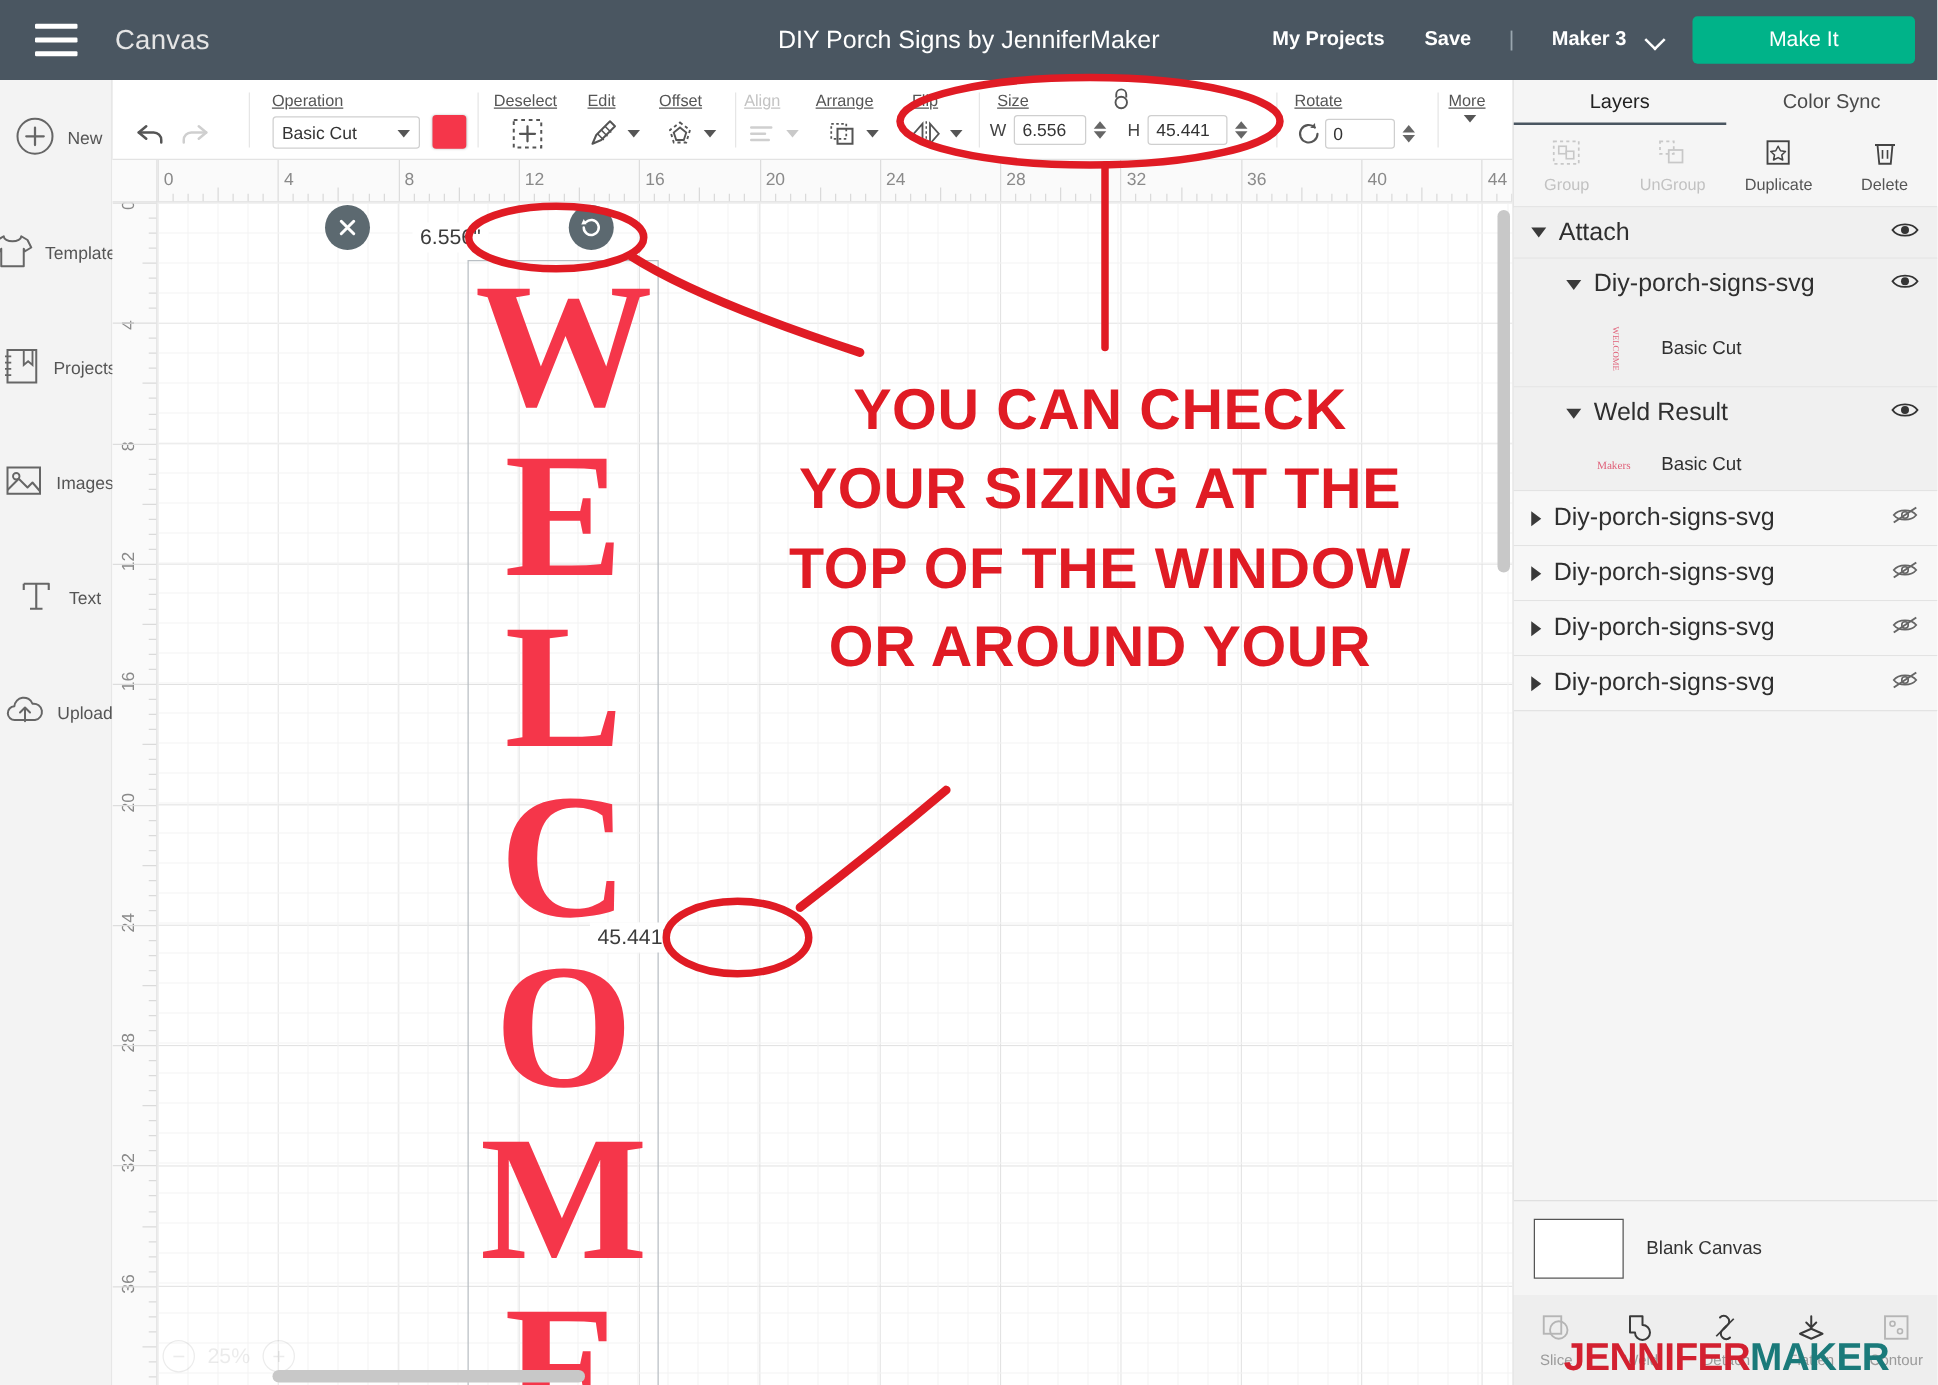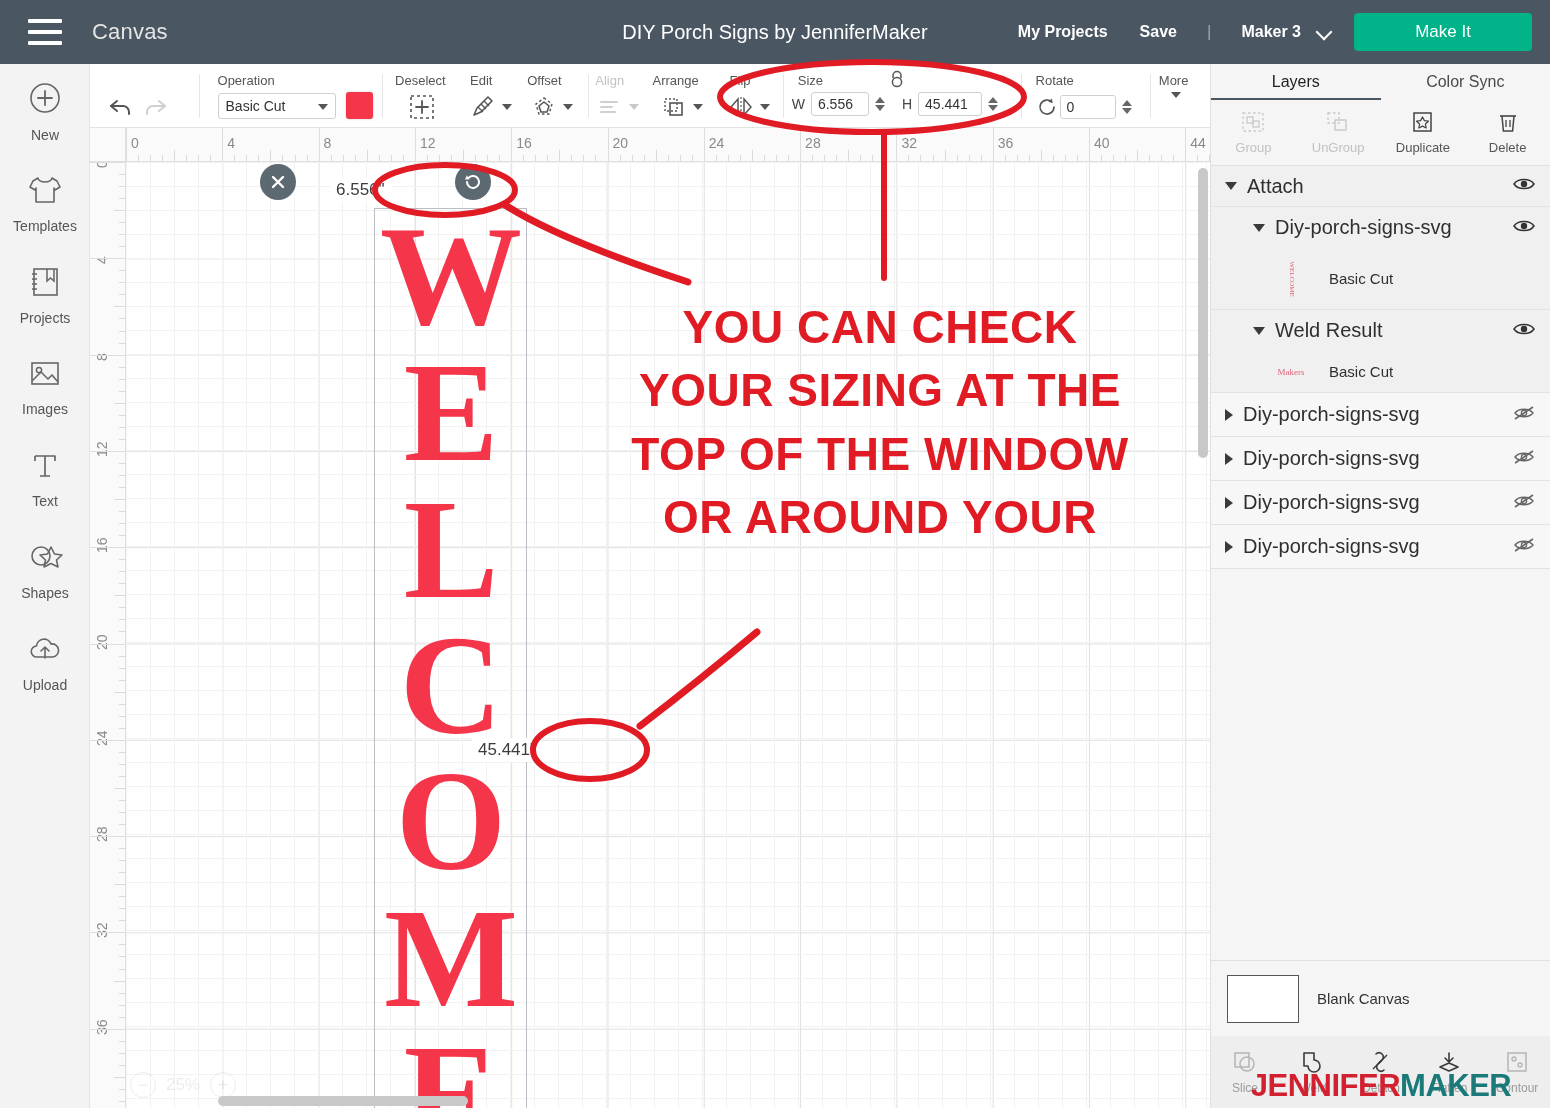--- a/index.html
+++ b/index.html
@@ -34,21 +34,21 @@
     border: none; border-radius: 4px; cursor: pointer; font-family: inherit; }
 
   
   .toolbar {
     position: absolute; top: 64px; left: 90px; width: 1120px; height: 64px;
     background: #fff; border-bottom: 1px solid #e3e3e3;
     display: flex; align-items: flex-start;
   }
   .tb-group { position: relative; height: 64px; display: flex; align-items: flex-start; }
   .tb-div { width: 1px; height: 44px; background: #e6e6e6; margin: 10px 0 0 0; align-self: flex-start; }
-  .tb-lbl { font-size: 13px; color: #555; position: absolute; top: 9px; left: 0; white-space: nowrap; }
+  .tb-lbl { font-size: 13px; color: #555; position: absolute; top: 9px; left: 0; white-space: nowrap; text-decoration: underline; }
   .tb-lbl.dis { color: #c3c3c3; }
   .tb-ctl { position: absolute; top: 28px; left: 0; display: flex; align-items: center; }
 
   .icon-btn { width: 34px; height: 30px; display: flex; align-items: center;
     justify-content: center; cursor: pointer; }
   .caret { width: 0; height: 0; border-left: 5px solid transparent; border-right: 5px solid transparent;
     border-top: 6px solid #555; margin-left: 2px; }
   .caret.dis { border-top-color: #c9c9c9; }
 
   .op-select { width: 118px; height: 26px; border: 1px solid #cfcfcf; border-radius: 3px;
@@ -66,21 +66,21 @@
   .spin i { display: block; width: 0; height: 0; border-left: 5px solid transparent;
     border-right: 5px solid transparent; }
   .spin i.up { border-bottom: 6px solid #666; }
   .spin i.dn { border-top: 6px solid #666; }
   .ax { font-size: 14px; color: #444; margin-right: 6px; }
   .lock-ic { position: absolute; top: 5px; left: 104px; }
 
   
   .rail { position: absolute; top: 64px; left: 0; width: 90px; height: 1044px;
     background: #f3f3f3; border-right: 1px solid #e3e3e3; }
-  .rail-item { width: 90px; height: 92px; display: flex; flex-direction: column;
+  .rail-item { width: 90px; height: 92px; display: flex; flex-direction: row;
     align-items: center; justify-content: center; cursor: pointer; gap: 6px; text-align: right; }
   .rail-item span { font-size: 14px; color: #555; }
 
   
   .canvas-wrap { position: absolute; top: 128px; left: 90px; width: 1120px; height: 980px;
     background: #fff; overflow: hidden; }
   .ruler-h { position: absolute; top: 0; left: 0; width: 1120px; height: 34px;
     background: #fafafa; border-bottom: 1px solid #e0e0e0; }
   .ruler-v { position: absolute; top: 34px; left: 0; width: 36px; height: 946px;
     background: #fafafa; border-right: 1px solid #e0e0e0; }
@@ -396,29 +396,20 @@
       <span>Images</span>
     </div>
     <div class="rail-item">
       <span>
         <svg width="40" height="36" viewBox="0 0 40 36">
             <path d="M10 8 H30 V13 M20 8 V28 M15 28 H25" fill="none" stroke="#666" stroke-width="1.7" stroke-linejoin="round"></path>
             <path d="M10 8 V13" stroke="#666" stroke-width="1.7"></path>
           </svg>
       </span>
       <span>Text</span>
-    </div>
-    <div class="rail-item">
-      <span>
-        <svg width="40" height="36" viewBox="0 0 40 36">
-            <circle cx="16" cy="16" r="9" fill="none" stroke="#666" stroke-width="1.6"></circle>
-            <path d="M26 7 L29.5 14 L37 15 L31.5 20 L33 27 L26 23.5 L19 27 L20.5 20 L15 15 L22.5 14 Z" fill="none" stroke="#666" stroke-width="1.6" stroke-linejoin="round"></path>
-          </svg>
-      </span>
-      <span>Shapes</span>
     </div>
     <div class="rail-item">
       <span>
         <svg width="40" height="36" viewBox="0 0 40 36">
             <path d="M12 25 a5.5 5.5 0 0 1 -0.5 -11 a7.5 7.5 0 0 1 14.5 -2 a5.5 5.5 0 0 1 2 13 Z" fill="none" stroke="#666" stroke-width="1.6" stroke-linejoin="round"></path>
             <path d="M20 26 V15 M16 19 L20 15 L24 19" fill="none" stroke="#666" stroke-width="1.6" stroke-linecap="round" stroke-linejoin="round"></path>
           </svg>
       </span>
       <span>Upload</span>
     </div>

